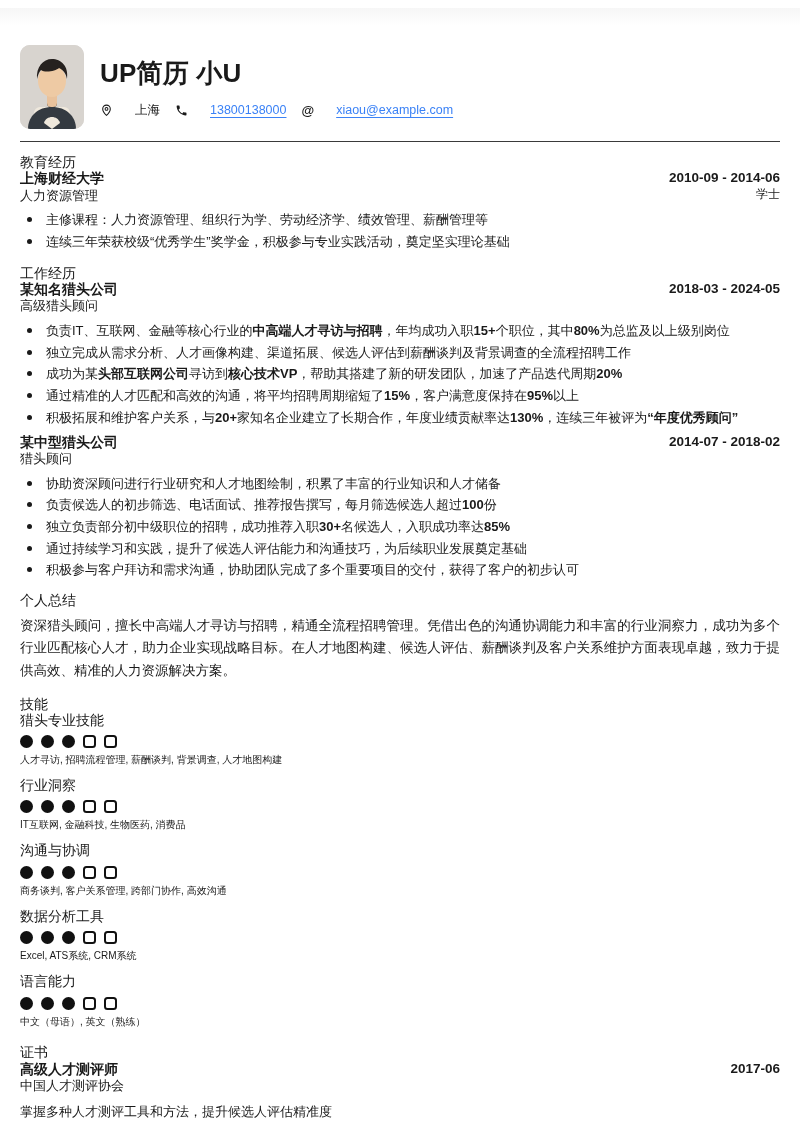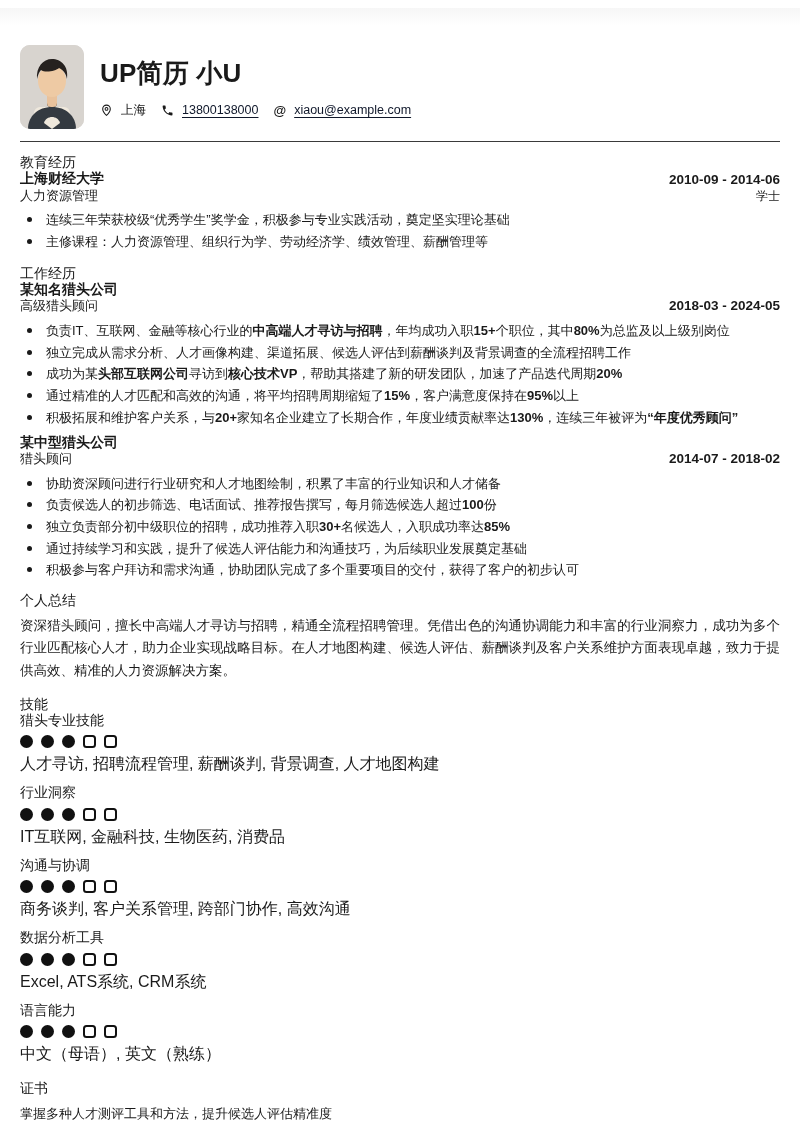--- a/index.html
+++ b/index.html
@@ -45,42 +45,42 @@
     line-height: 1.1;
     letter-spacing: 0.2px;
   }
   .contact-row {
     margin-top: 14px;
     display: flex;
     align-items: center;
     gap: 7px;
     font-size: 12.5px;
   }
-  .contact-item { display: flex; align-items: center; gap: 8px; }
+  .contact-item { display: flex; align-items: center; gap: 22px; }
   .contact-item + .contact-item { margin-left: 8px; }
-  .contact-link { color: #0f172a; text-decoration: underline; text-underline-offset: 3px; }
+  .contact-link { color: #3b82f6; text-decoration: underline; text-underline-offset: 3px; }
   .cicon { width: 13px; height: 13px; display: inline-block; }
   .cicon svg { display: block; width: 13px; height: 13px; }
   .at-glyph { font-size: 13px; font-weight: bold; line-height: 1; }
 
   .header-divider {
     border: none;
     border-top: 1.5px solid #3a3a3a;
     margin: 12px 0 0 0;
   }
 
   
   .section { margin-top: 13px; }
   .sec-heading {
     font-size: 14px;
     font-weight: normal;
     line-height: 1.08;
   }
   .entry { margin-top: 1px; }
-  .entry-row { display: flex; justify-content: space-between; align-items: flex-end; }
+  .entry-row { display: flex; justify-content: space-between; align-items: flex-start; }
   .entry-left { flex: 1 1 auto; min-width: 0; }
   .entry-right { flex: 0 0 auto; text-align: right; white-space: nowrap; }
   .entry-title { font-size: 14px; font-weight: bold; line-height: 1.1; }
   .entry-sub { font-size: 13px; line-height: 1.12; margin-top: 2px; }
   .entry-date { font-size: 13.5px; font-weight: bold; line-height: 1.1; }
   .entry-meta { font-size: 12px; line-height: 1.12; margin-top: 2px; }
 
   ul.bullets { list-style: none; margin: 8px 0 0 0; padding: 0; }
   ul.bullets li {
     position: relative;
@@ -106,21 +106,21 @@
     text-align: justify;
   }
 
   
   .skill-group { margin-bottom: 7px; }
   .skill-name { font-size: 14px; font-weight: normal; line-height: 1.1; margin-top: 12px; }
   .dots-row { margin: 7px 0 6px 0; display: flex; align-items: center; gap: 8px; height: 13px; }
   .dot { width: 13px; height: 13px; box-sizing: border-box; display: inline-block; }
   .dot.filled { background: #111; border-radius: 50%; }
   .dot.empty { border: 2.5px solid #111; border-radius: 3.5px; }
-  .skill-items { font-size: 16px; line-height: 1.2; }
+  .skill-items { font-size: 10px; line-height: 1.2; }
 
   
   .cert { margin-top: 2px; }
   .cert-desc { margin-top: 10px; font-size: 13px; line-height: 1.3; }
 </style>
 </head>
 <body>
 
 <div class="top-fade"></div>
 
@@ -177,22 +177,22 @@
         <div class="entry-left">
           <div class="entry-title">上海财经大学</div>
           <div class="entry-sub">人力资源管理</div>
         </div>
         <div class="entry-right">
           <div class="entry-date">2010-09 - 2014-06</div>
           <div class="entry-meta">学士</div>
         </div>
       </div>
       <ul class="bullets">
+        <li>主修课程：人力资源管理、组织行为学、劳动经济学、绩效管理、薪酬管理等</li>
         <li>连续三年荣获校级“优秀学生”奖学金，积极参与专业实践活动，奠定坚实理论基础</li>
-        <li>主修课程：人力资源管理、组织行为学、劳动经济学、绩效管理、薪酬管理等</li>
       </ul>
     </div>
   </div>
 
   <div class="section" style="margin-top:16px;">
     <div class="sec-heading">工作经历</div>
 
     <div class="entry">
       <div class="entry-row">
         <div class="entry-left">
@@ -298,18 +298,27 @@
           <span class="dot empty"></span>
         </div>
       <div class="skill-items">中文（母语）, 英文（熟练）</div>
     </div>
   </div>
 
   <div class="section" style="margin-top:17px;">
     <div class="sec-heading">证书</div>
 
     <div class="cert">
+      <div class="entry-row">
+        <div class="entry-left">
+          <div class="entry-title">高级人才测评师</div>
+          <div class="entry-sub">中国人才测评协会</div>
+        </div>
+        <div class="entry-right">
+          <div class="entry-date">2017-06</div>
+        </div>
+      </div>
       <div class="cert-desc">掌握多种人才测评工具和方法，提升候选人评估精准度</div>
     </div>
 
   </div>
 
 </div>
 
 </body></html>

